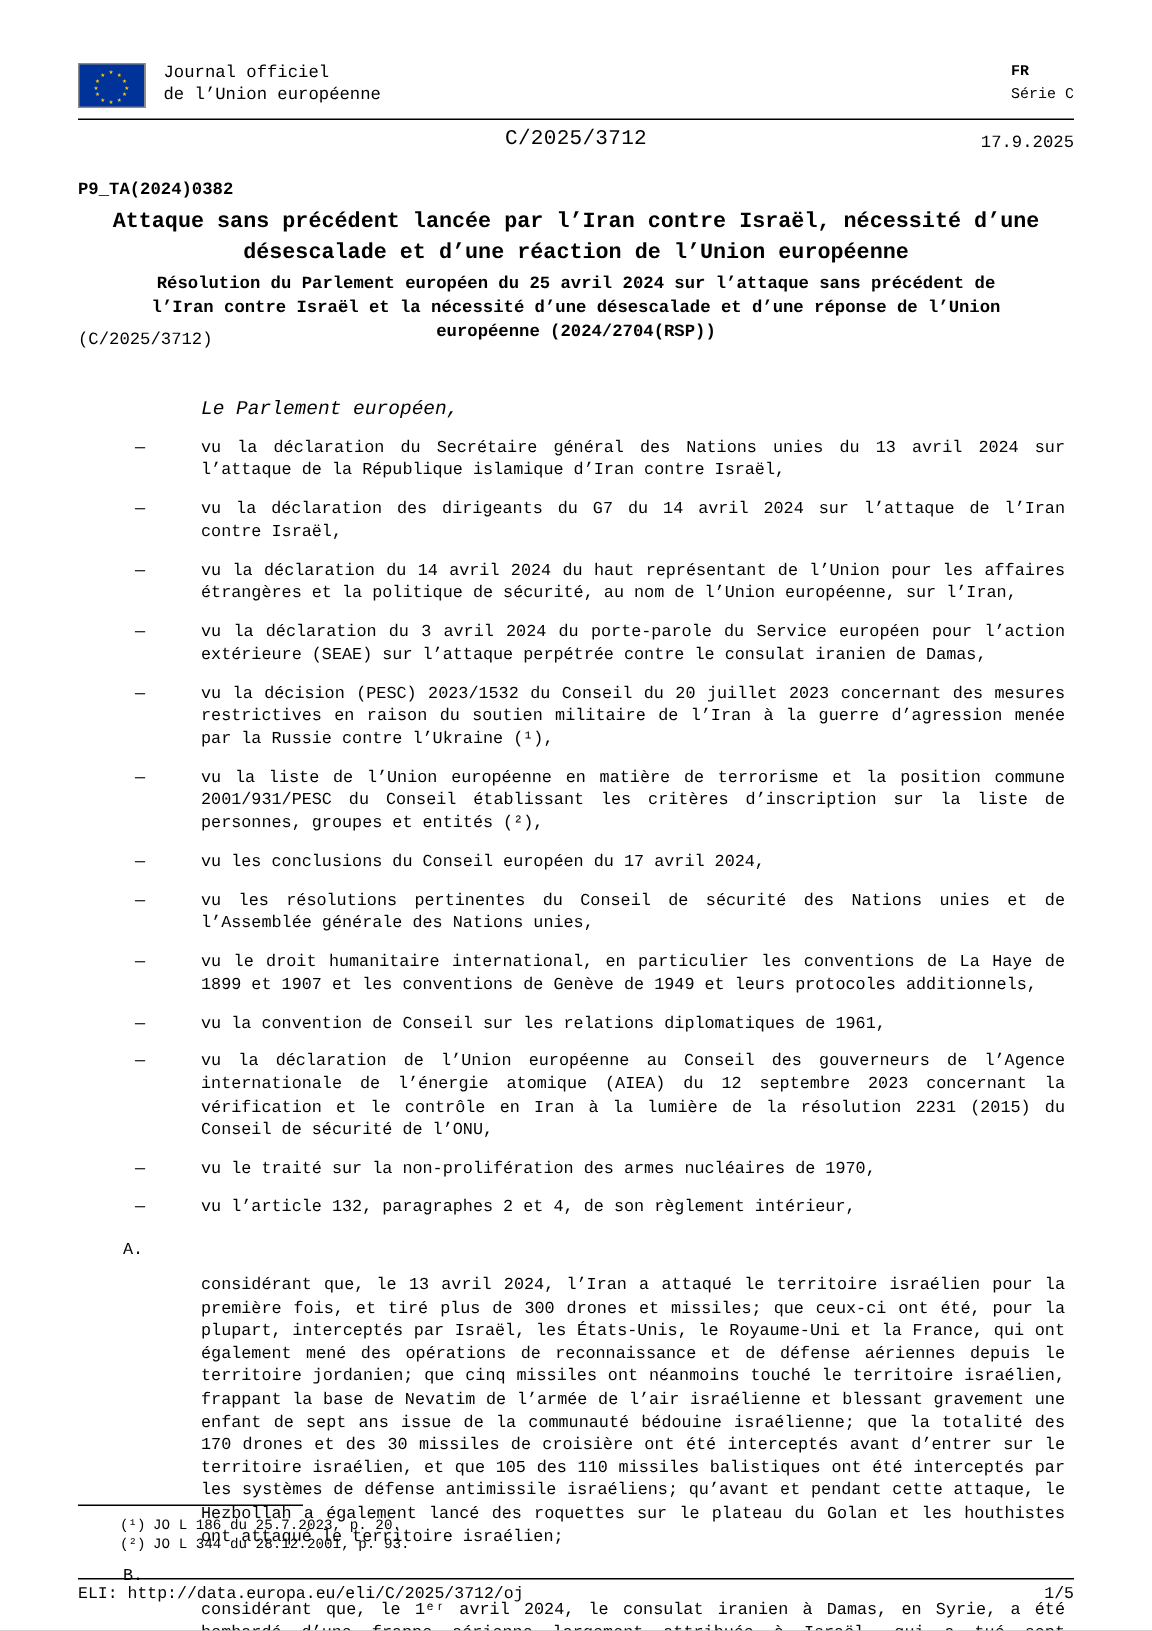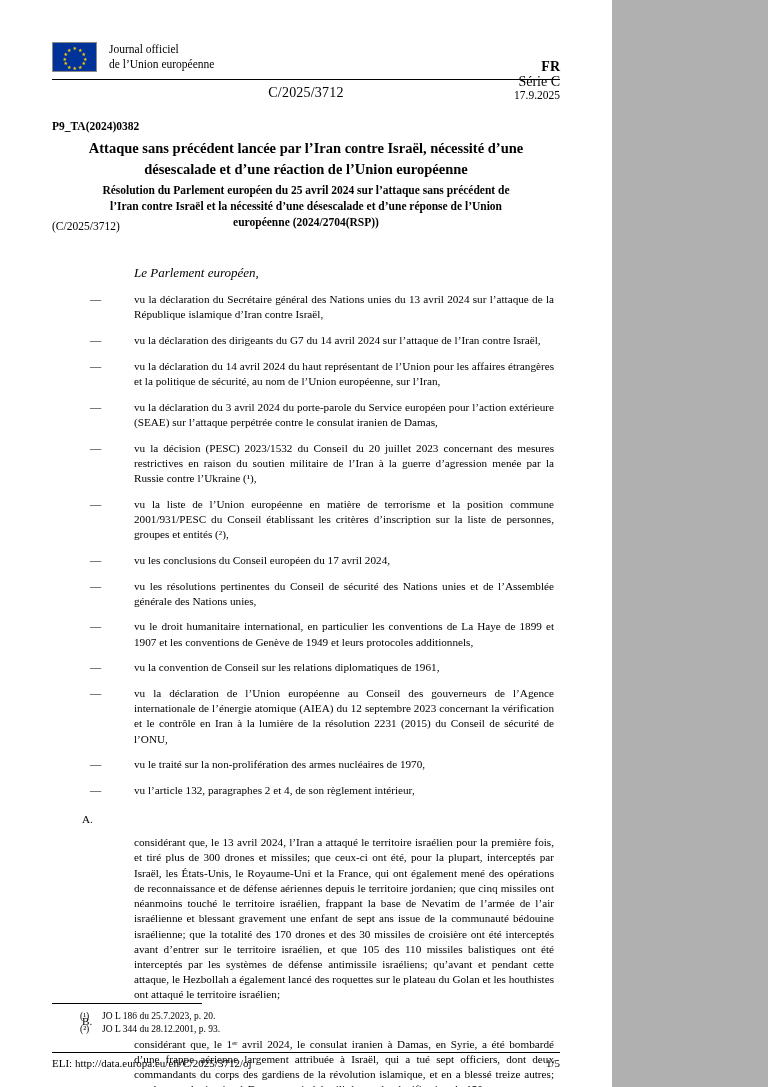--- a/index.html
+++ b/index.html
@@ -1,26 +1,26 @@
 <!DOCTYPE html>
 <html><head>
 <meta charset="utf-8">
 <style>
   html, body {
     margin: 0;
     padding: 0;
     background: #b0b0b0;
   }
   .page {
-    width: 612px;
+    width: 768px;
     height: 1087px;
     background: #ffffff;
     position: relative;
     box-sizing: border-box;
-    font-family: Liberation Serif, serif;
+    font-family: Liberation Mono, monospace;
     color: #000000;
     overflow: hidden;
   }
   .sheet {
     position: absolute;
     left: 52px;
     right: 52px;
     top: 0;
     bottom: 0;
   }
@@ -62,23 +62,23 @@
     left: 57px;
     top: 2px;
     font-size: 11.5px;
     line-height: 14.5px;
     color: #000;
   }
   .journal .l2 { }
   .hdr-right {
     position: absolute;
     right: 0;
-    top: 20px;
-    text-align: right;
-    font-size: 14px;
+    top: 2px;
+    text-align: left;
+    font-size: 10px;
     line-height: 14.5px;
   }
   .hdr-rule {
     position: absolute;
     left: 0;
     right: 0;
     top: 39px;
     border-bottom: 1.1px solid #000;
   }
 

